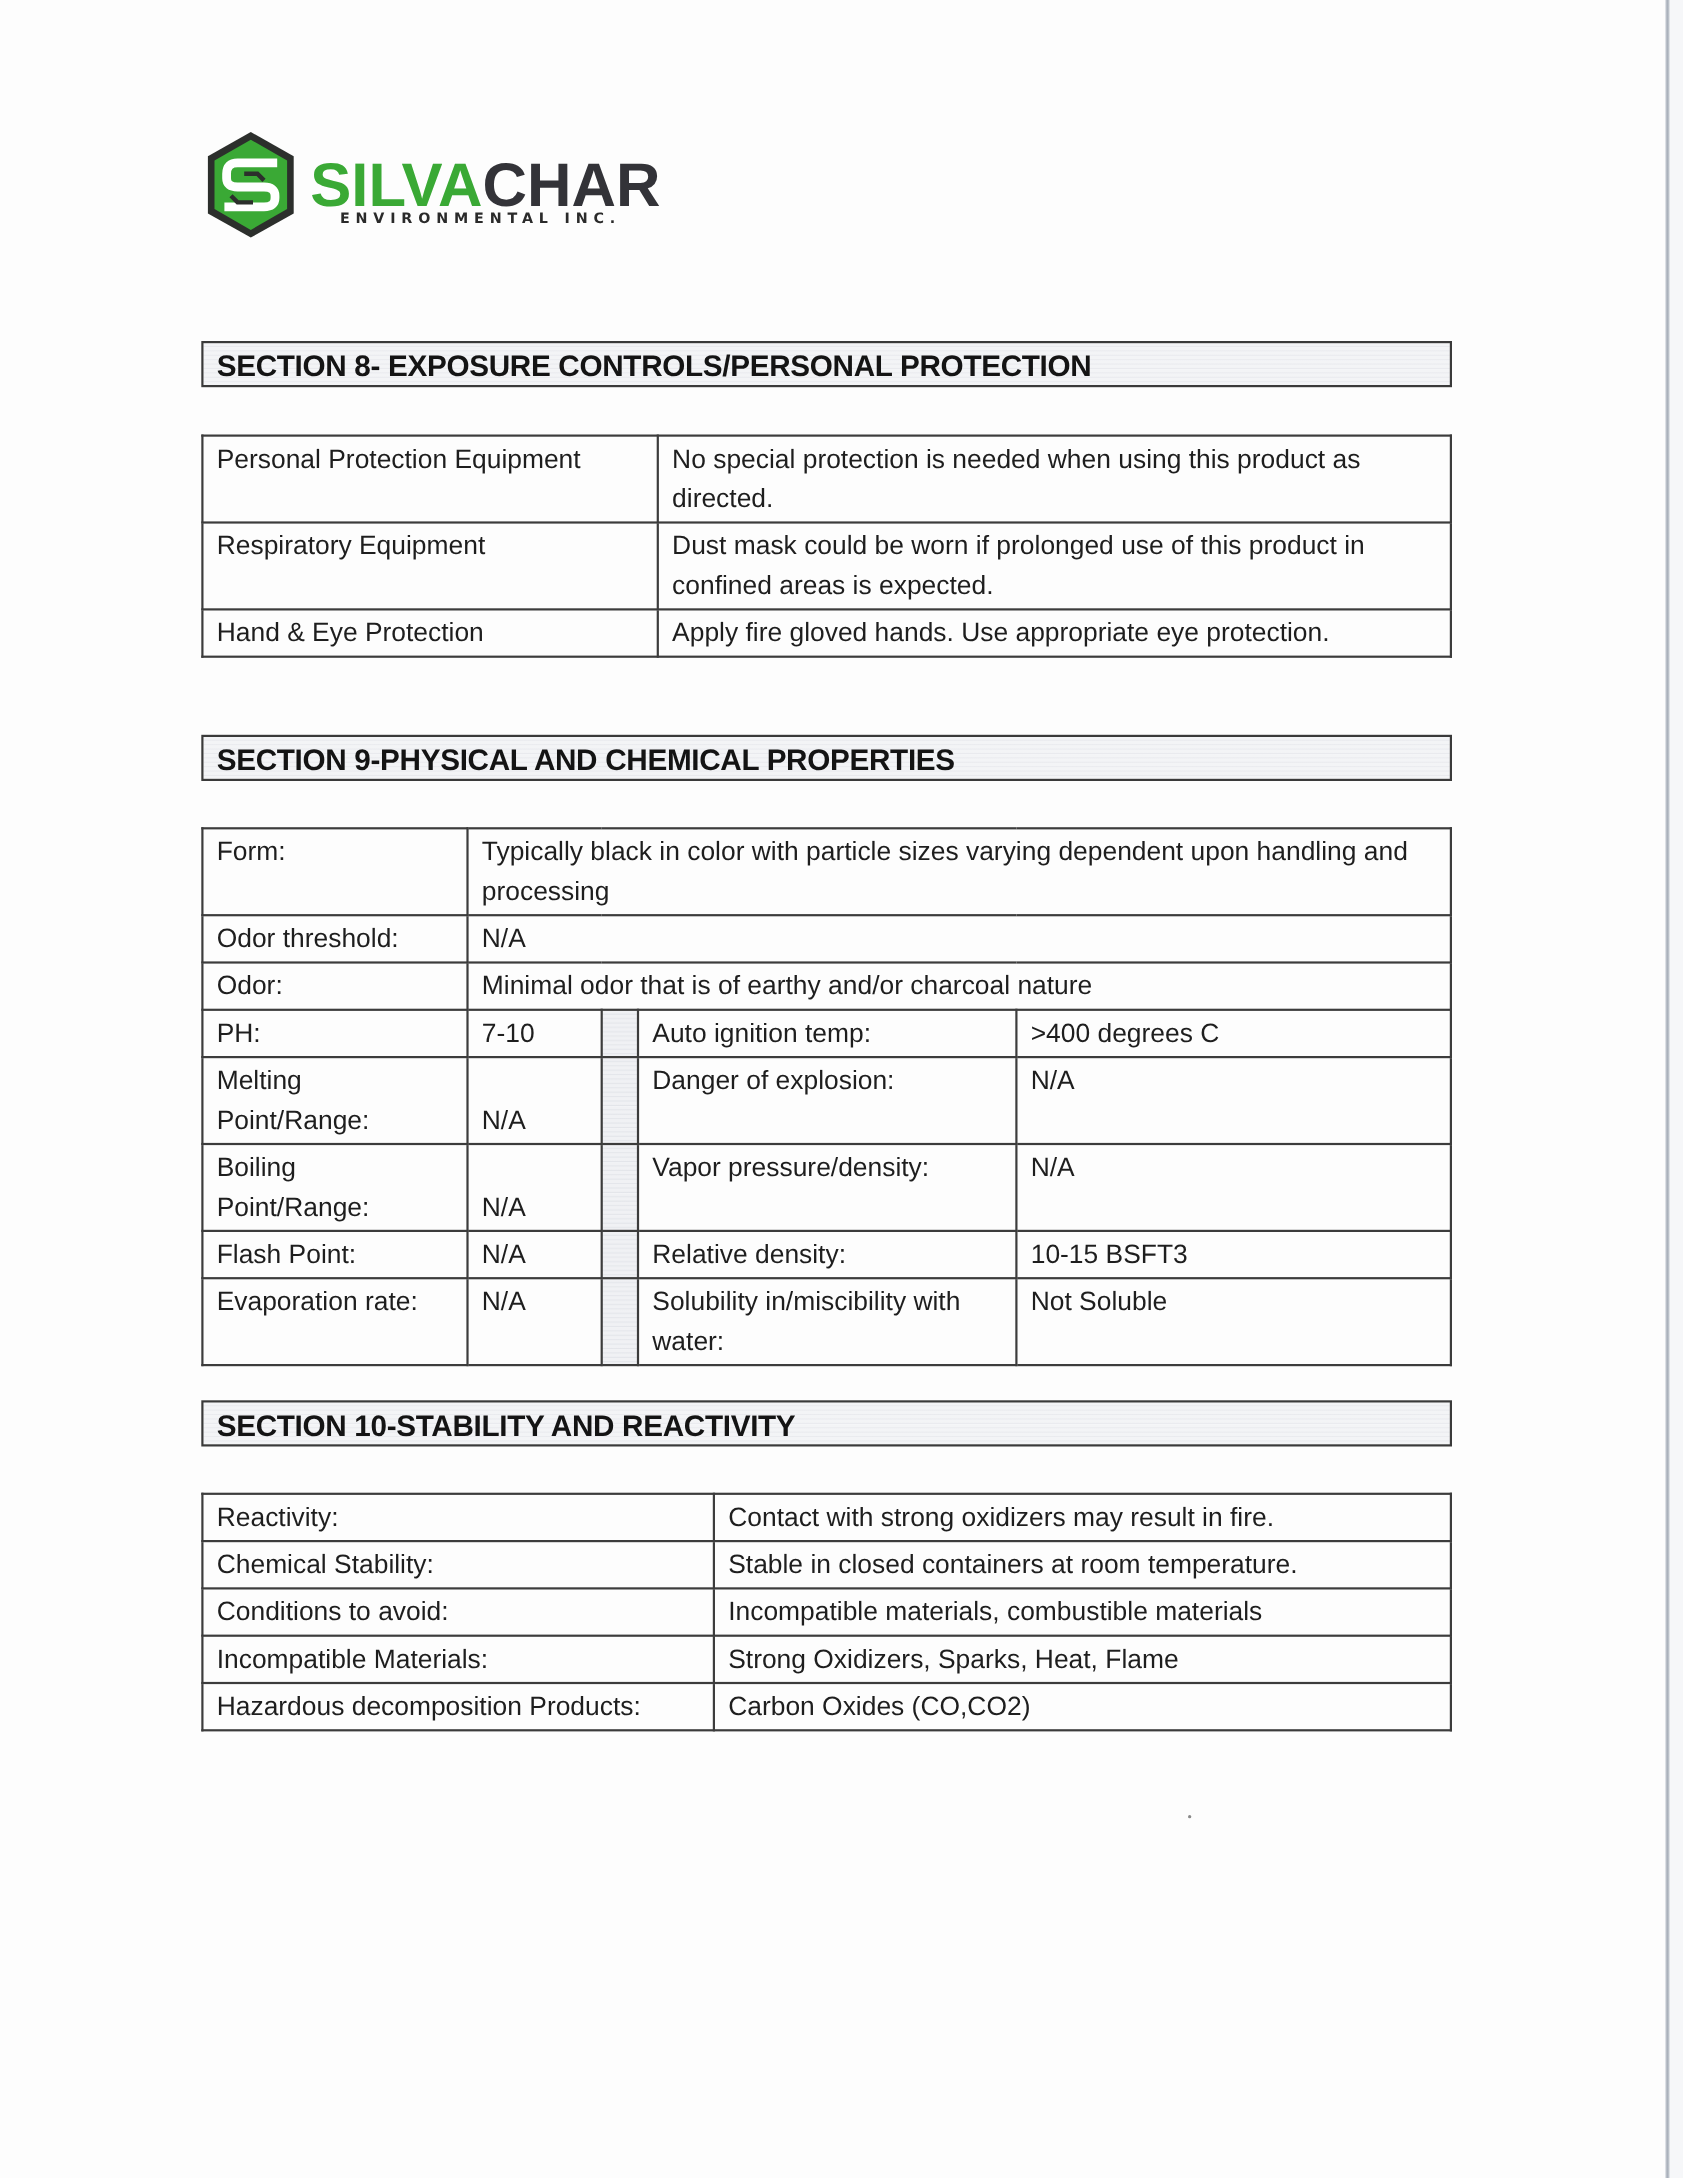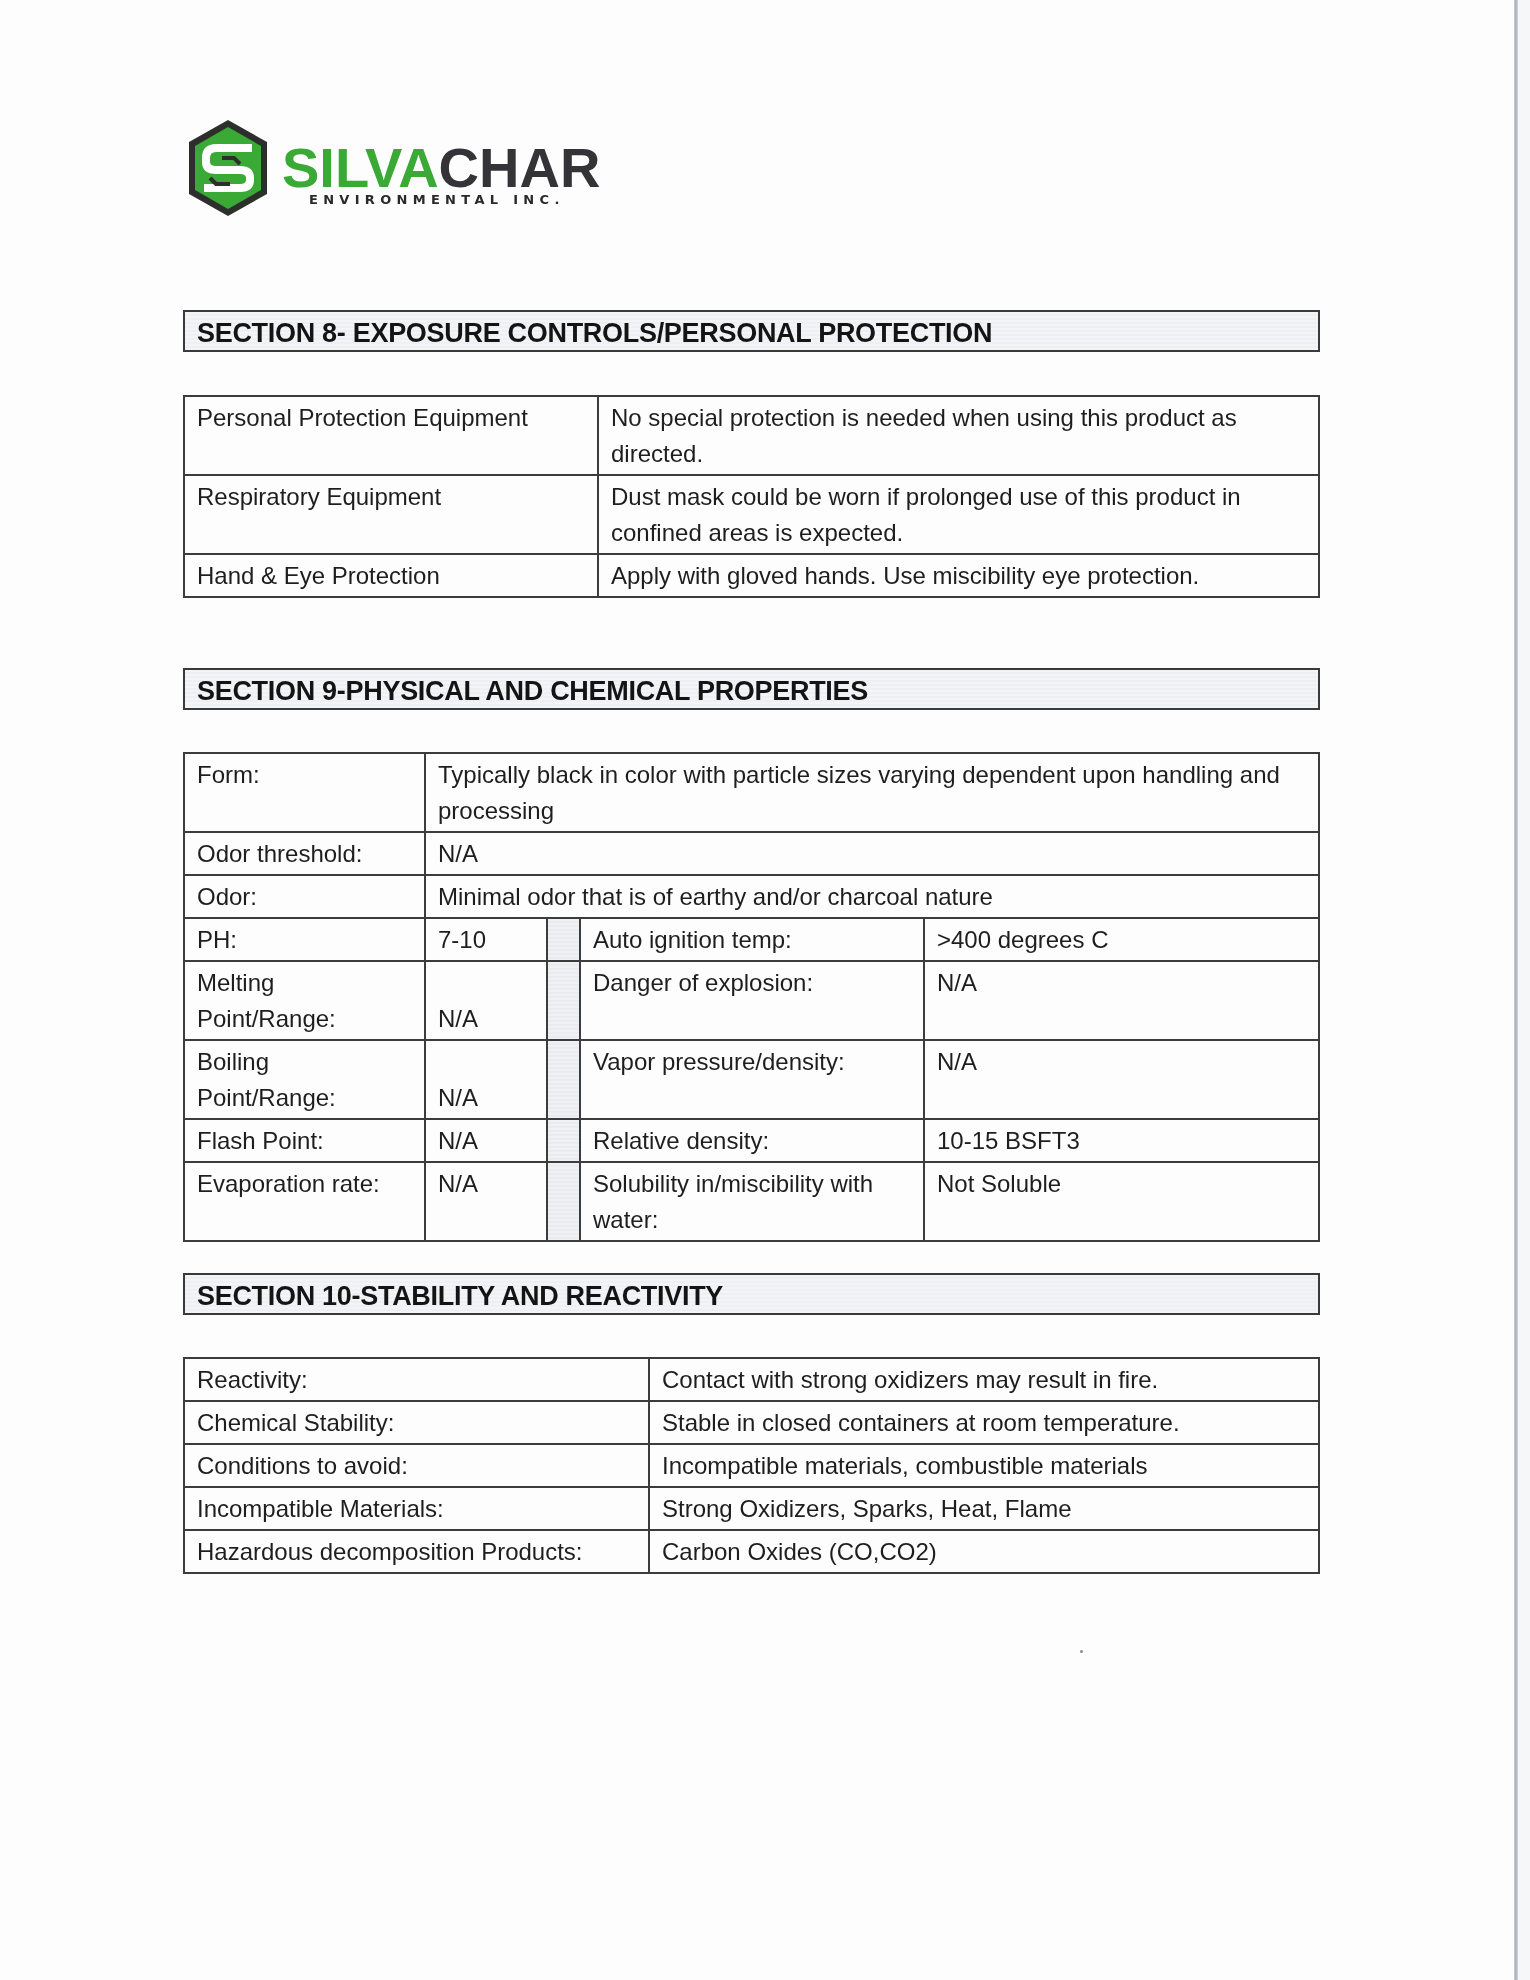--- a/index.html
+++ b/index.html
@@ -82,21 +82,21 @@
     <tr style="height:73px;">
       <td class="label-bold">Personal Protection Equipment</td>
       <td>No special protection is needed when using this product as directed.</td>
     </tr>
     <tr style="height:73px;">
       <td class="label-bold">Respiratory Equipment</td>
       <td>Dust mask could be worn if prolonged use of this product in confined areas is expected.</td>
     </tr>
     <tr style="height:37px;">
       <td class="label-bold">Hand &amp; Eye Protection</td>
-      <td>Apply with gloved hands. Use miscibility eye protection.</td>
+      <td>Apply fire gloved hands. Use appropriate eye protection.</td>
     </tr>
   </tbody>
 </table>
 
 <div class="section-header" style="top:644px;">
   <span>SECTION 9-PHYSICAL AND CHEMICAL PROPERTIES</span>
 </div>
 
 <table class="sds" style="top:752px;">
   <colgroup>

